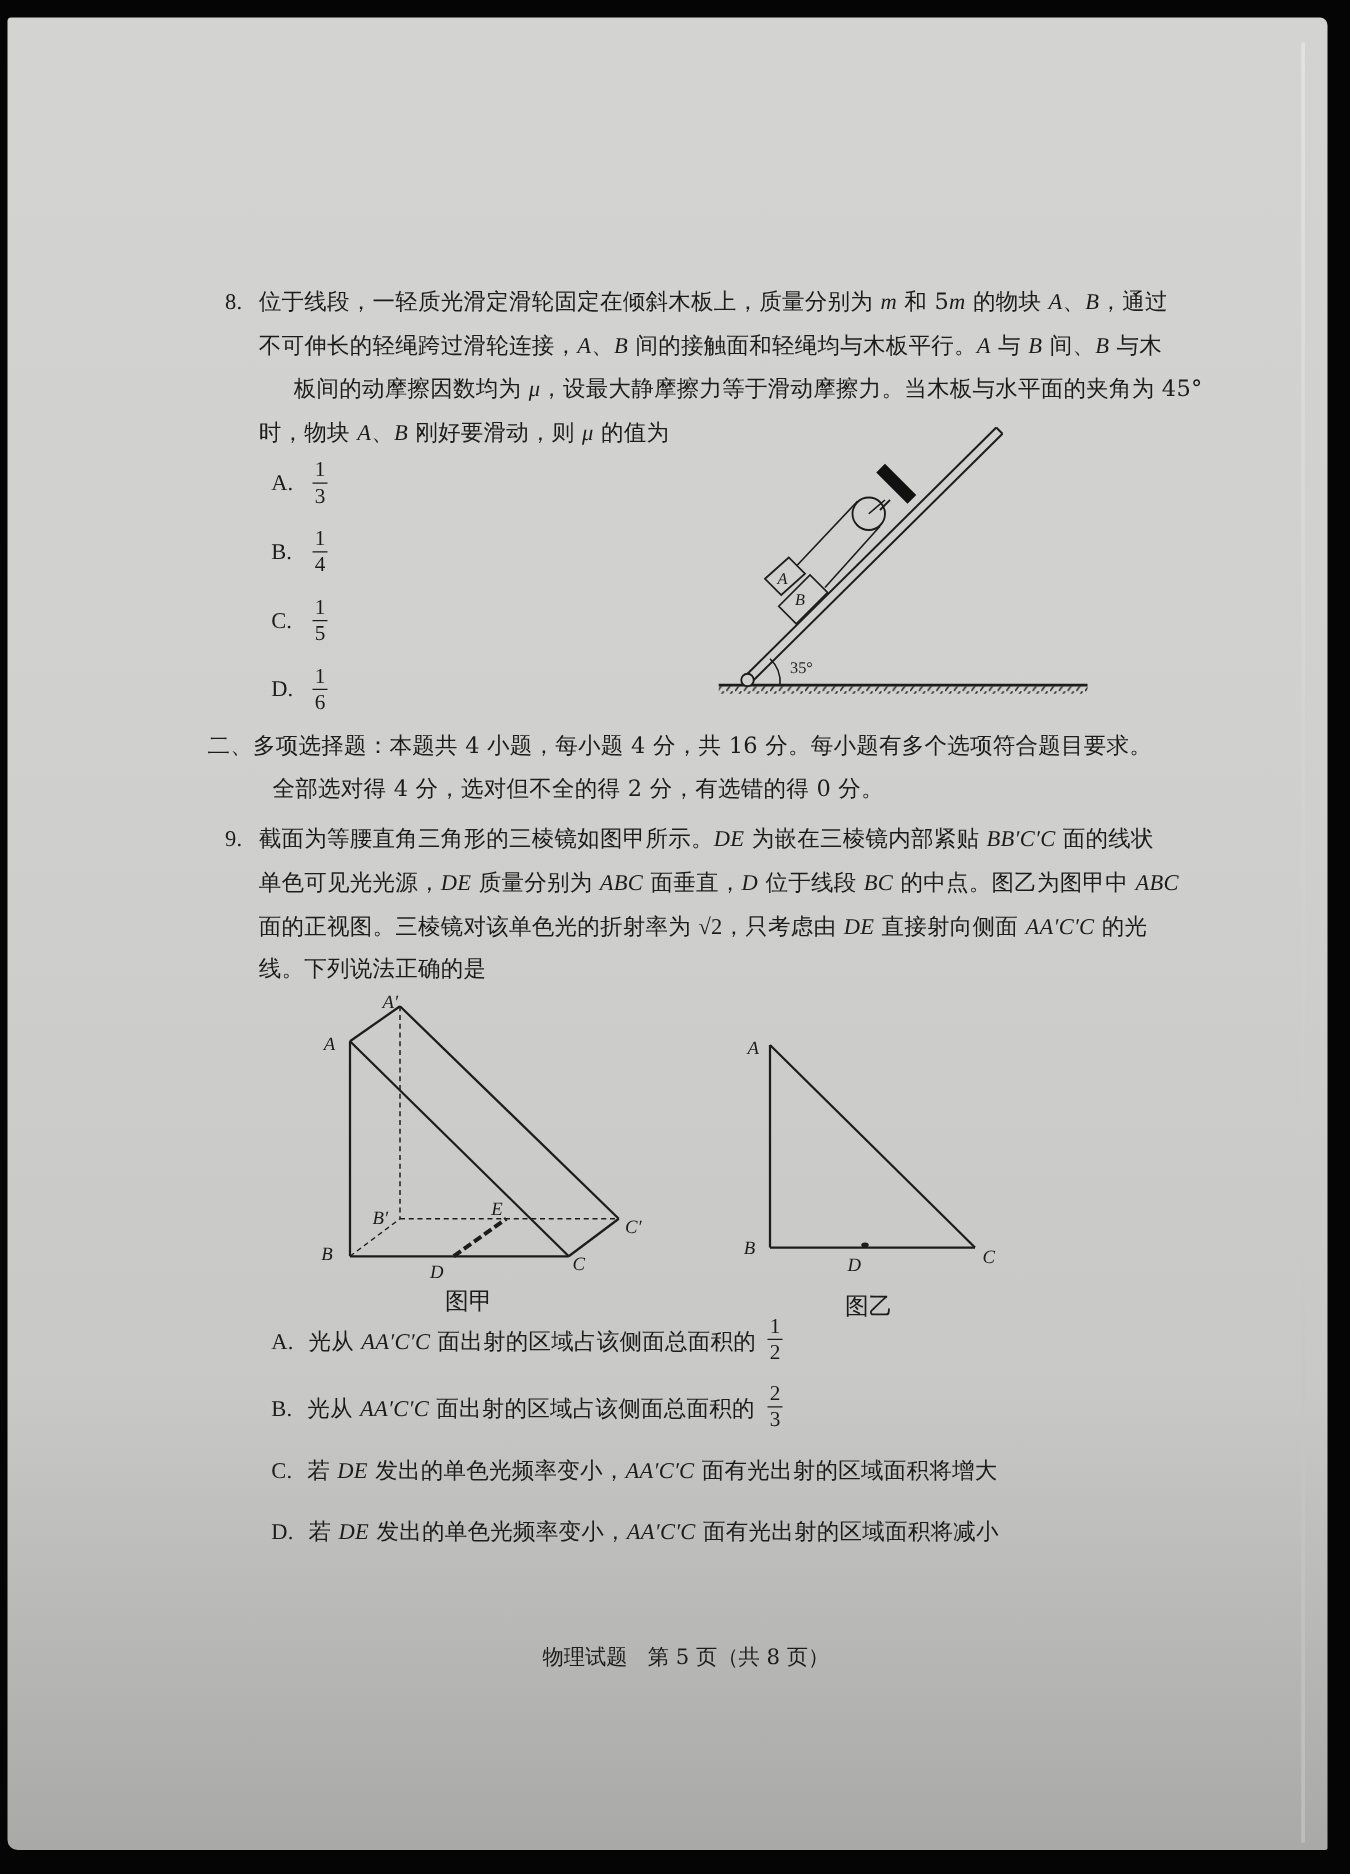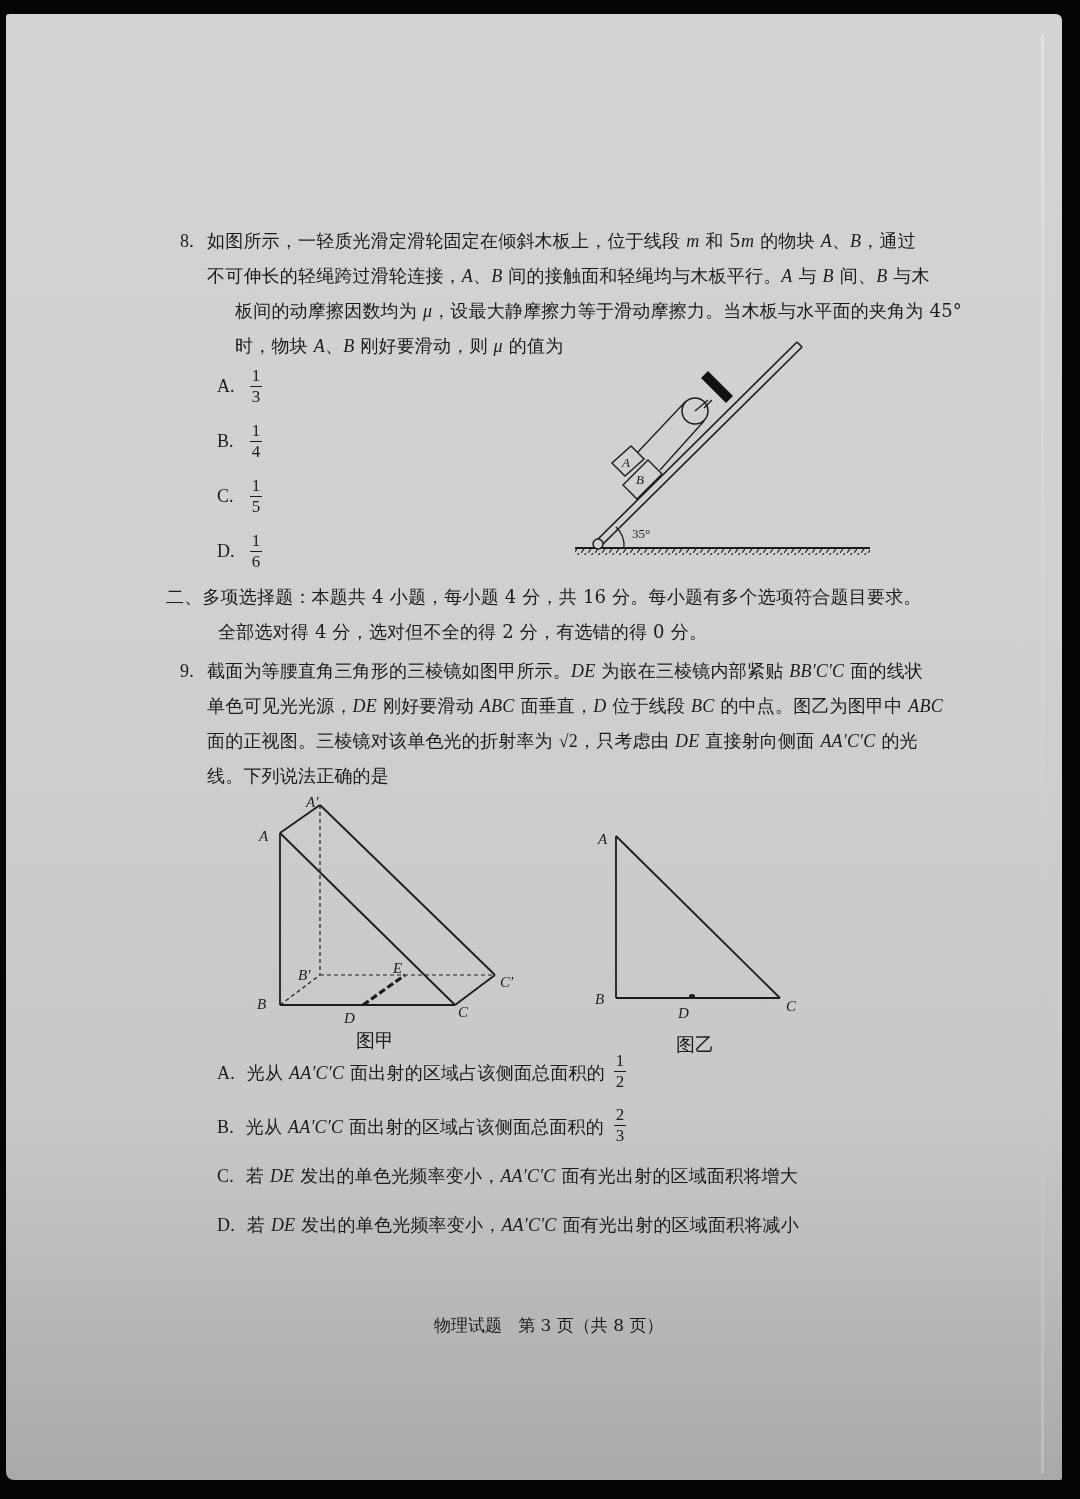--- a/index.html
+++ b/index.html
@@ -35,29 +35,29 @@
 </head>
 <body>
 
 <div class="paper">
   <div class="paper-edge"></div>
 </div>
 
 <div>
   <span class="line num" style="left:180px;top:229px;">8.</span>
   <div class="line" style="left:207px;top:229px;">
-    <span>如图所示，一轻质光滑定滑轮固定在倾斜木板上，位于线段 </span><span class="it">m</span><span> 和 5</span><span class="it">m</span><span> 的物块 </span><span class="it">A</span><span>、</span><span class="it">B</span><span>，通过</span>
+    <span>位于线段，一轻质光滑定滑轮固定在倾斜木板上，质量分别为 </span><span class="it">m</span><span> 和 5</span><span class="it">m</span><span> 的物块 </span><span class="it">A</span><span>、</span><span class="it">B</span><span>，通过</span>
   </div>
   <div class="line" style="left:207px;top:264px;">
     <span>不可伸长的轻绳跨过滑轮连接，</span><span class="it">A</span><span>、</span><span class="it">B</span><span> 间的接触面和轻绳均与木板平行。</span><span class="it">A</span><span> 与 </span><span class="it">B</span><span> 间、</span><span class="it">B</span><span> 与木</span>
   </div>
   <div class="line" style="left:207px;top:299px;margin-left:28px;">
     <span>板间的动摩擦因数均为 </span><span class="it">μ</span><span>，设最大静摩擦力等于滑动摩擦力。当木板与水平面的夹角为 45°</span>
   </div>
-  <div class="line" style="left:207px;top:334px;margin-left:28px;">
+  <div class="line" style="left:207px;top:334px;">
     <span>时，物块 </span><span class="it">A</span><span>、</span><span class="it">B</span><span> 刚好要滑动，则 </span><span class="it">μ</span><span> 的值为</span>
   </div>
 
   <span class="opt-label" style="left:217px;top:376px;">A.</span>
   <div class="frac" style="left:250px;top:367px;">
       <span>1</span>
       <span class="bar"></span>
       <span>3</span>
     </div>
 
@@ -122,21 +122,21 @@
   <div class="line" style="left:166px;top:585px;">二、多项选择题：本题共 4 小题，每小题 4 分，共 16 分。每小题有多个选项符合题目要求。</div>
   <div class="line" style="left:218px;top:620px;">全部选对得 4 分，选对但不全的得 2 分，有选错的得 0 分。</div>
 </div>
 
 <div>
   <span class="line num" style="left:180px;top:659px;">9.</span>
   <div class="line" style="left:207px;top:659px;">
     <span>截面为等腰直角三角形的三棱镜如图甲所示。</span><span class="it">DE</span><span> 为嵌在三棱镜内部紧贴 </span><span class="it">BB′C′C</span><span> 面的线状</span>
   </div>
   <div class="line" style="left:207px;top:694px;">
-    <span>单色可见光光源，</span><span class="it">DE</span><span> 刚好要滑动 </span><span class="it">ABC</span><span> 面垂直，</span><span class="it">D</span><span> 位于线段 </span><span class="it">BC</span><span> 的中点。图乙为图甲中 </span><span class="it">ABC</span>
+    <span>单色可见光光源，</span><span class="it">DE</span><span> 质量分别为 </span><span class="it">ABC</span><span> 面垂直，</span><span class="it">D</span><span> 位于线段 </span><span class="it">BC</span><span> 的中点。图乙为图甲中 </span><span class="it">ABC</span>
   </div>
   <div class="line" style="left:207px;top:729px;">
     <span>面的正视图。三棱镜对该单色光的折射率为 </span><span class="num">√2</span><span>，只考虑由 </span><span class="it">DE</span><span> 直接射向侧面 </span><span class="it">AA′C′C</span><span> 的光</span>
   </div>
   <div class="line" style="left:207px;top:764px;">线。下列说法正确的是</div>
 
   <svg width="1080" height="1499">
 
     <g stroke="#1c1c1c" fill="none">
       <line x1="280" y1="833" x2="280" y2="1005" stroke-width="1.8"></line>
@@ -197,14 +197,14 @@
   </div>
   <div class="line" style="left:217px;top:1164px;">
     <span class="num">C.</span>&nbsp;&nbsp;<span>若 </span><span class="it">DE</span><span> 发出的单色光频率变小，</span><span class="it">AA′C′C</span><span> 面有光出射的区域面积将增大</span>
   </div>
   <div class="line" style="left:217px;top:1213px;">
     <span class="num">D.</span>&nbsp;&nbsp;<span>若 </span><span class="it">DE</span><span> 发出的单色光频率变小，</span><span class="it">AA′C′C</span><span> 面有光出射的区域面积将减小</span>
   </div>
 </div>
 
 <div class="footer" style="left:434px;top:1314px;">
-  <span>物理试题</span>&nbsp;&nbsp;&nbsp;<span>第 3 页（共 8 页）</span>
+  <span>物理试题</span>&nbsp;&nbsp;&nbsp;<span>第 5 页（共 8 页）</span>
 </div>
 
 </body></html>

